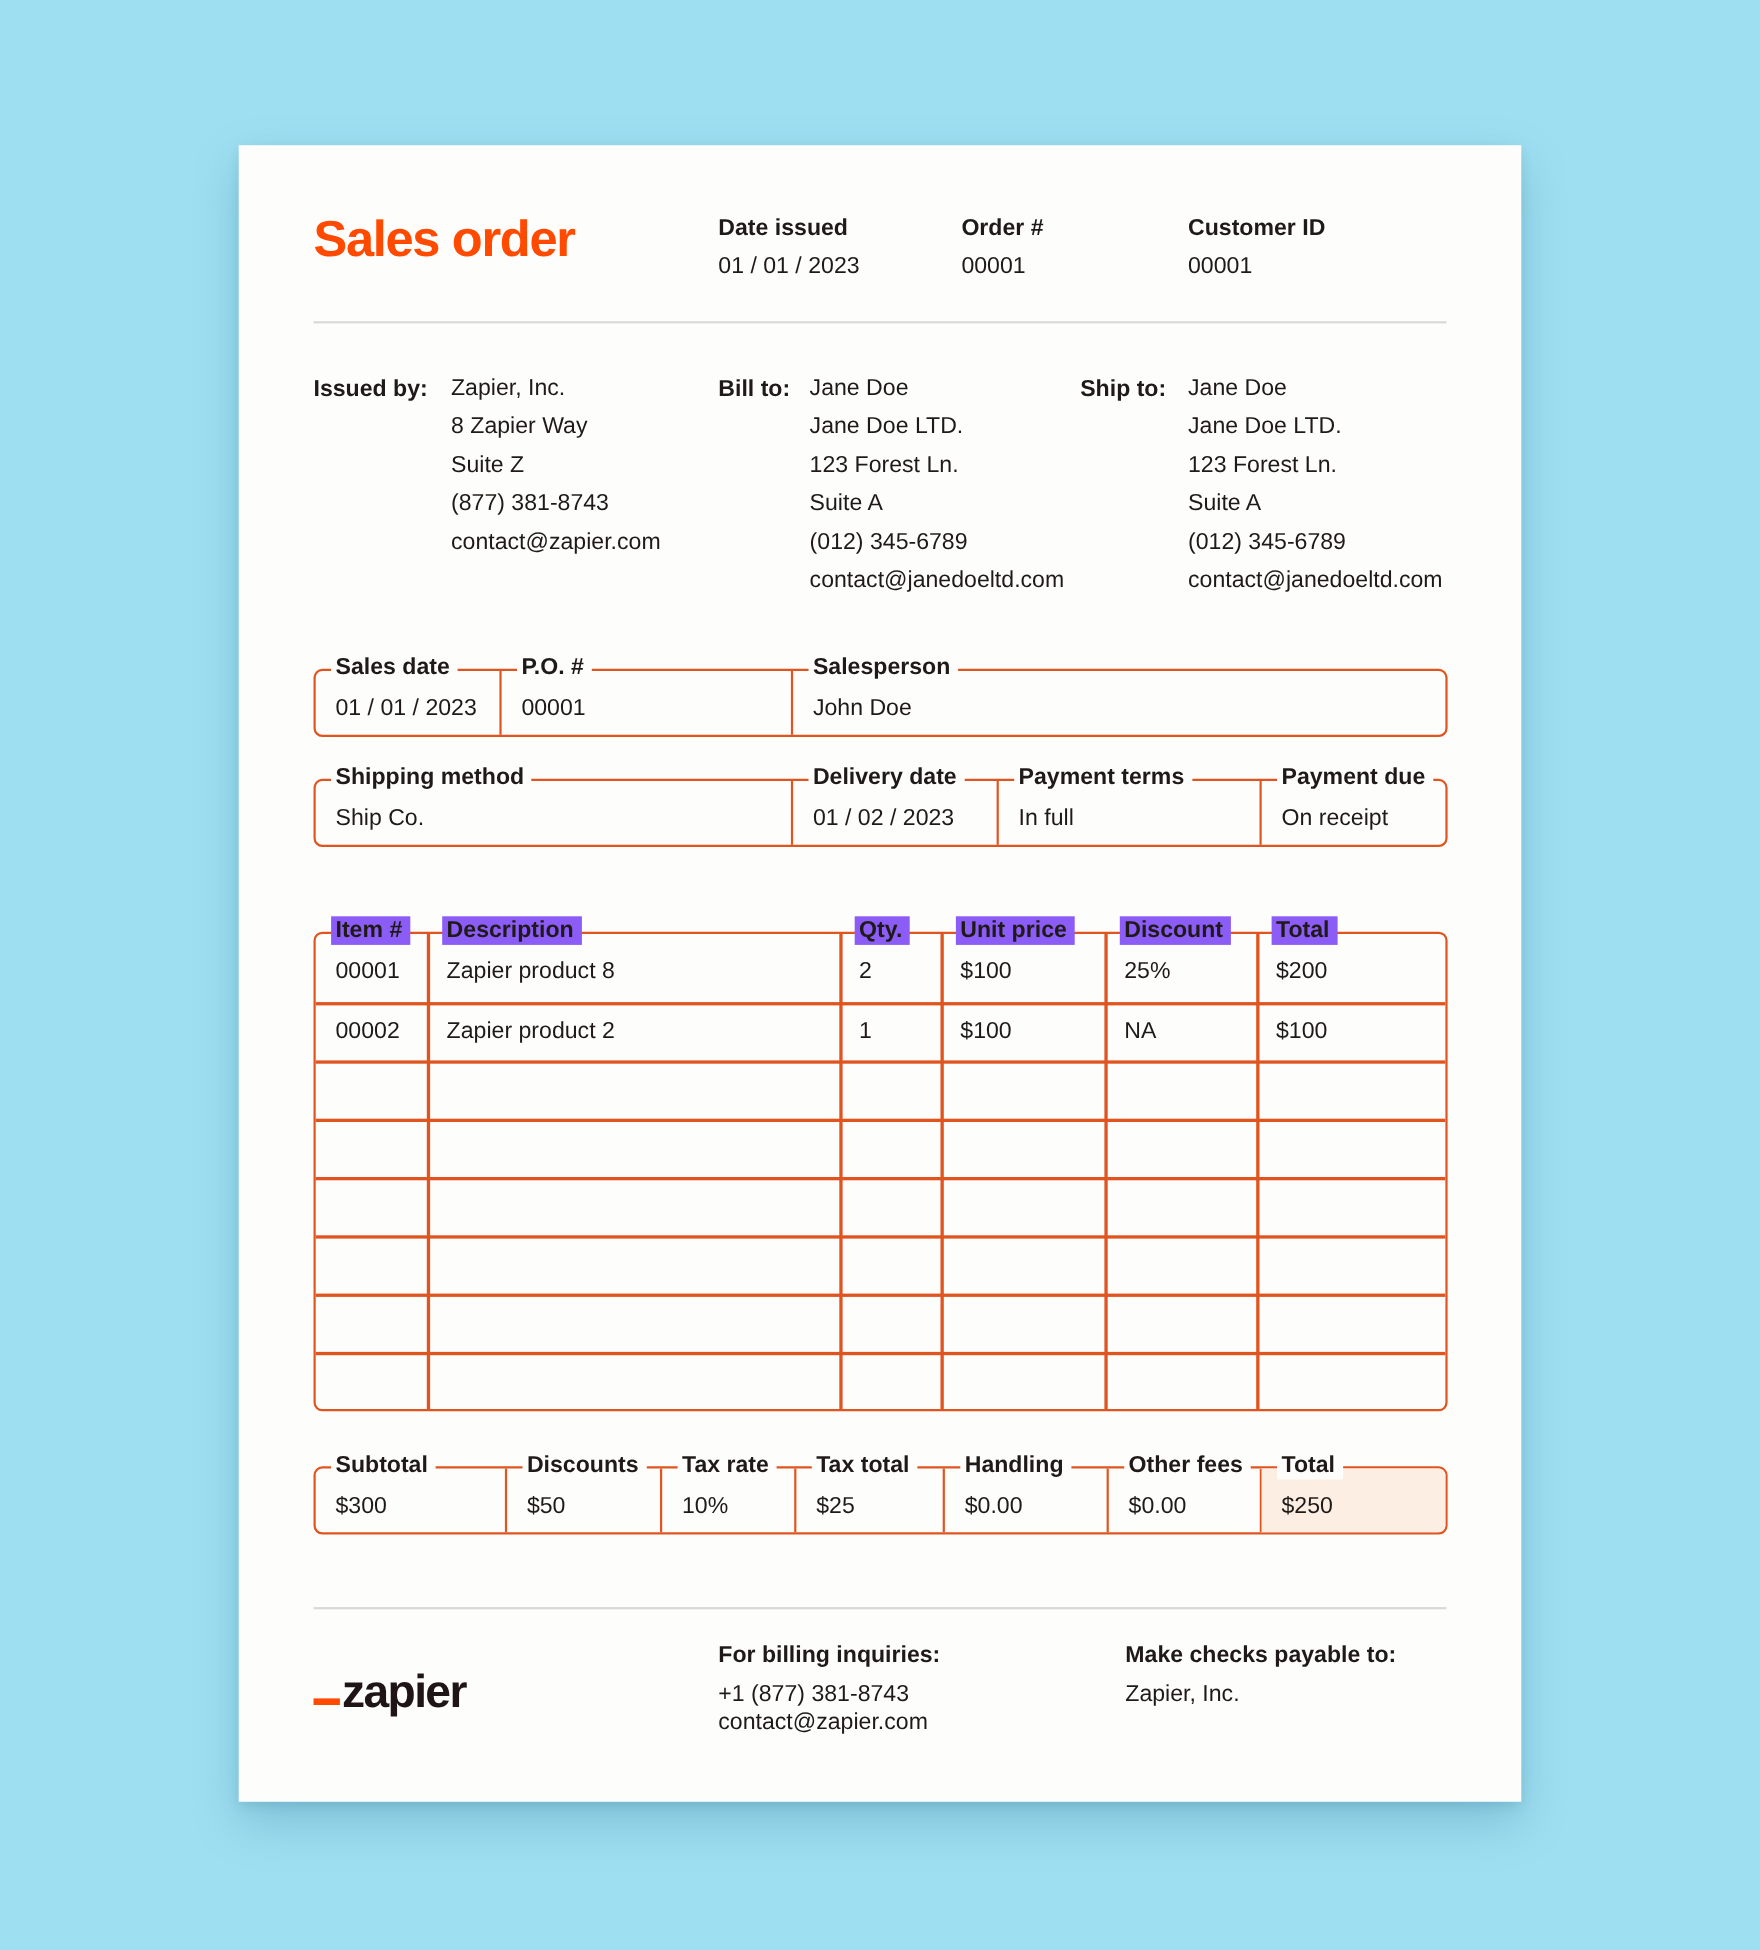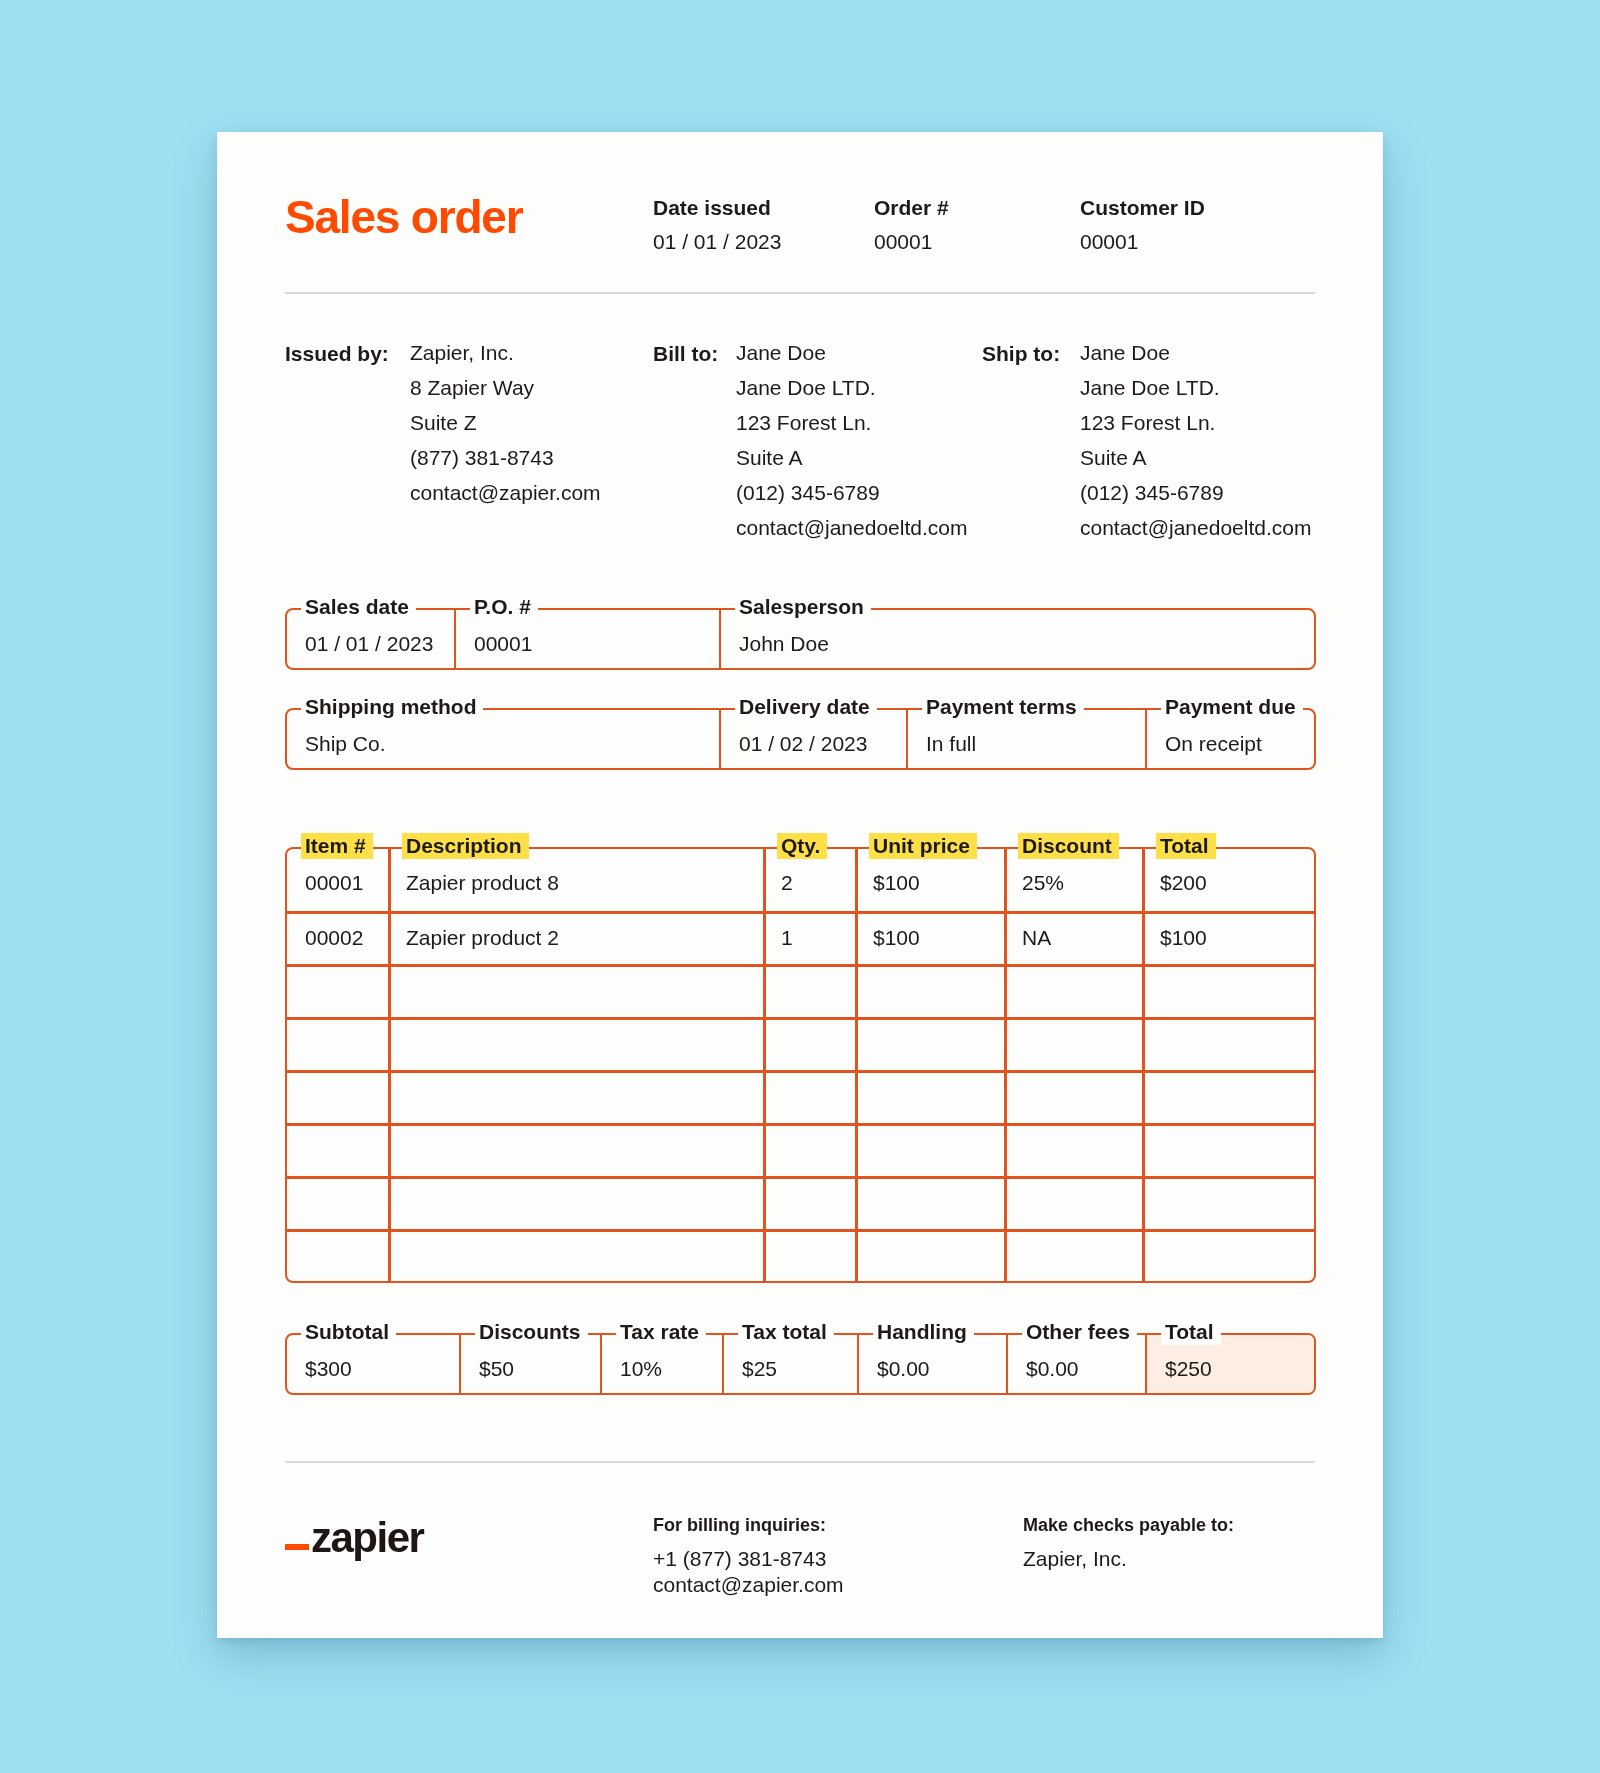--- a/index.html
+++ b/index.html
@@ -56,26 +56,26 @@
 
     
     .items {
       position: absolute; left: 68px; top: 715px; width: 1031px; height: 436px;
       border: 2.5px solid #e0541f; border-radius: 8px;
     }
     .col-line { position: absolute; top: 0; bottom: 0; width: 2.5px; background: #e0541f; }
     .row-line { position: absolute; left: 0; right: 0; height: 2.5px; background: #e0541f; }
     .col-head {
       position: absolute; top: -16px;
-      background: #fde047; padding: 0 7px 0 4px;
+      background: #8b5cf6; padding: 0 7px 0 4px;
       font-size: 21px; font-weight: bold; line-height: 26px; white-space: nowrap;
     }
     .cell { position: absolute; font-size: 21px; white-space: nowrap; }
 
-    .footer-label { font-size: 18px; font-weight: bold; margin-top: 22px; }
+    .footer-label { font-size: 21px; font-weight: bold; }
     .footer-line { font-size: 21px; line-height: 26px; }
     .logo {
       left: 68px; top: 1385px;
       display: flex; align-items: flex-end;
     }
     .logo-bar { width: 24px; height: 6px; background: #ff4a00; margin-right: 2px; margin-bottom: 9px; }
     .logo-text { font-size: 42px; font-weight: bold; letter-spacing: -1.5px; color: #201515; line-height: 1; }
   </style>
 </head>
 <body>

